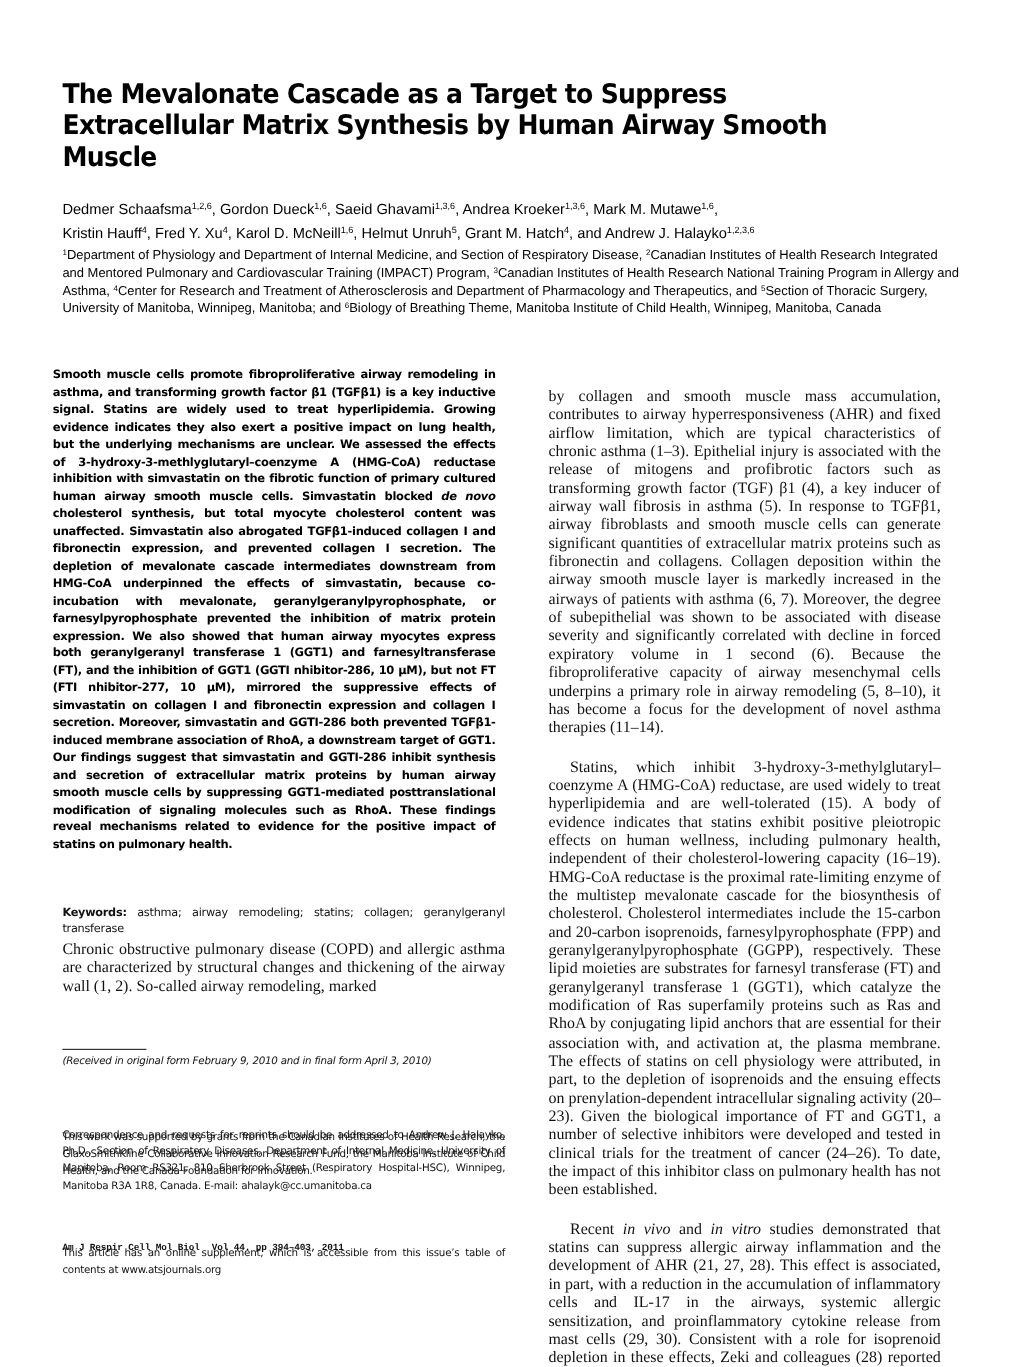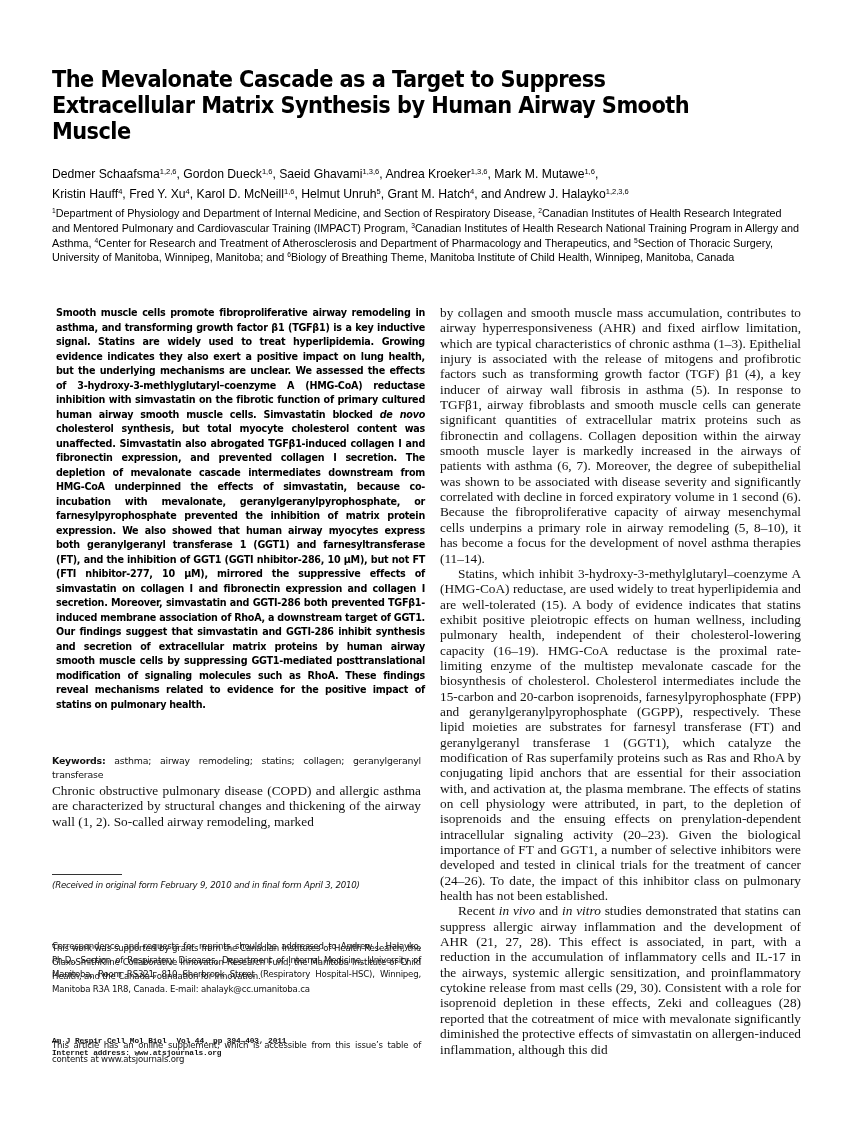--- a/index.html
+++ b/index.html
@@ -16,21 +16,21 @@
     font-family: "Liberation Sans", sans-serif; font-size: 12.2px; line-height: 20px; color: #000;
   }
   #authors .author { white-space: nowrap; }
   sup { font-size: 0.62em; vertical-align: 0.55em; line-height: 0; text-align: center; }
   #affiliations {
     position: absolute; left: 52px; top: 206px; width: 750px;
     font-family: "Liberation Sans", sans-serif; font-size: 10.8px; line-height: 14.8px; color: #000;
   }
 
   #abstract {
-    position: absolute; left: 56px; top: 306px; width: 369px;
+    position: absolute; left: 44px; top: 306px; width: 369px;
     font-family: "DejaVu Sans", sans-serif; font-weight: bold;
     font-size: 9.6px; line-height: 14.5px; text-align: justify; color: #000;
     letter-spacing: -0.25px;
   }
   #keywords {
     position: absolute; left: 52px; top: 742px; width: 369px;
     font-family: "DejaVu Sans", sans-serif; font-size: 9.4px; line-height: 14px; text-align: justify;
     letter-spacing: -0.2px;
     margin-top: 12px;
   }
@@ -56,21 +56,21 @@
     position: absolute; left: 52px; top: 1036px; width: 380px;
     font-family: Liberation Mono, monospace; font-weight: bold; font-size: 7.8px; line-height: 11.6px;
     letter-spacing: -0.1px;
   }
   #citation .journal-sep { display: inline-block; width: 10px; }
 
   #right-col {
     position: absolute; left: 440px; top: 305px; width: 361px;
     font-family: "Liberation Serif", serif; font-size: 13.3px; line-height: 15.35px; text-align: justify; color: #111;
   }
-  #right-col p { margin: 0; }
+  #right-col p { margin: 17px; }
   #right-col p.indent { text-indent: 18px; }
   #right-col i, #abstract i { font-style: italic; }
 </style>
 </head>
 <body>
 
 <h1 id="title" style="margin:0;">The Mevalonate Cascade as a Target to Suppress Extracellular Matrix Synthesis by Human Airway Smooth Muscle</h1>
 
 <div id="authors"><span class="author"><span>Dedmer Schaafsma</span><sup>1,2,6</sup>,</span> <span class="author"><span>Gordon Dueck</span><sup>1,6</sup>,</span> <span class="author"><span>Saeid Ghavami</span><sup>1,3,6</sup>,</span> <span class="author"><span>Andrea Kroeker</span><sup>1,3,6</sup>,</span> <span class="author"><span>Mark M. Mutawe</span><sup>1,6</sup>,</span><br><span class="author"><span>Kristin Hauff</span><sup>4</sup>,</span> <span class="author"><span>Fred Y. Xu</span><sup>4</sup>,</span> <span class="author"><span>Karol D. McNeill</span><sup>1,6</sup>,</span> <span class="author"><span>Helmut Unruh</span><sup>5</sup>,</span> <span class="author"><span>Grant M. Hatch</span><sup>4</sup>,</span> <span class="author"><span>and </span><span>Andrew J. Halayko</span><sup>1,2,3,6</sup></span></div>
 
@@ -83,20 +83,19 @@
 <div id="intro-left">Chronic obstructive pulmonary disease (COPD) and allergic asthma are characterized by structural changes and thickening of the airway wall (1, 2). So-called airway remodeling, marked</div>
 
 <div id="footnote-rule"></div>
 <div id="fn-received" class="footnote">(Received in original form February 9, 2010 and in final form April 3, 2010)</div>
 <div id="fn-support" class="footnote">This work was supported by grants from the Canadian Institutes of Health Research, the GlaxoSmithKline Collaborative Innovation Research Fund, the Manitoba Institute of Child Health, and the Canada Foundation for Innovation.</div>
 <div id="fn-correspondence" class="footnote">Correspondence and requests for reprints should be addressed to Andrew J. Halayko, Ph.D., Section of Respiratory Diseases, Department of Internal Medicine, University of Manitoba, Room RS321, 810 Sherbrook Street (Respiratory Hospital-HSC), Winnipeg, Manitoba R3A 1R8, Canada. E-mail: ahalayk@cc.umanitoba.ca</div>
 <div id="fn-supplement" class="footnote">This article has an online supplement, which is accessible from this issue’s table of contents at www.atsjournals.org</div>
 
 <div id="citation">
   <div><span>Am J Respir Cell Mol Biol</span><span class="journal-sep"></span><span>Vol 44. pp 394–403, 2011</span></div>
-  <div>Internet address: www.atsjournals.org</div>
 </div>
 
 <div id="right-col">
   <p>by collagen and smooth muscle mass accumulation, contributes to airway hyperresponsiveness (AHR) and fixed airflow limitation, which are typical characteristics of chronic asthma (1–3). Epithelial injury is associated with the release of mitogens and profibrotic factors such as transforming growth factor (TGF) β1 (4), a key inducer of airway wall fibrosis in asthma (5). In response to TGFβ1, airway fibroblasts and smooth muscle cells can generate significant quantities of extracellular matrix proteins such as fibronectin and collagens. Collagen deposition within the airway smooth muscle layer is markedly increased in the airways of patients with asthma (6, 7). Moreover, the degree of subepithelial was shown to be associated with disease severity and significantly correlated with decline in forced expiratory volume in 1 second (6). Because the fibroproliferative capacity of airway mesenchymal cells underpins a primary role in airway remodeling (5, 8–10), it has become a focus for the development of novel asthma therapies (11–14).</p>
   <p class="indent">Statins, which inhibit 3-hydroxy-3-methylglutaryl–coenzyme A (HMG-CoA) reductase, are used widely to treat hyperlipidemia and are well-tolerated (15). A body of evidence indicates that statins exhibit positive pleiotropic effects on human wellness, including pulmonary health, independent of their cholesterol-lowering capacity (16–19). HMG-CoA reductase is the proximal rate-limiting enzyme of the multistep mevalonate cascade for the biosynthesis of cholesterol. Cholesterol intermediates include the 15-carbon and 20-carbon isoprenoids, farnesylpyrophosphate (FPP) and geranylgeranylpyrophosphate (GGPP), respectively. These lipid moieties are substrates for farnesyl transferase (FT) and geranylgeranyl transferase 1 (GGT1), which catalyze the modification of Ras superfamily proteins such as Ras and RhoA by conjugating lipid anchors that are essential for their association with, and activation at, the plasma membrane. The effects of statins on cell physiology were attributed, in part, to the depletion of isoprenoids and the ensuing effects on prenylation-dependent intracellular signaling activity (20–23). Given the biological importance of FT and GGT1, a number of selective inhibitors were developed and tested in clinical trials for the treatment of cancer (24–26). To date, the impact of this inhibitor class on pulmonary health has not been established.</p>
   <p class="indent"><span>Recent </span><i>in vivo</i><span> and </span><i>in vitro</i><span> studies demonstrated that statins can suppress allergic airway inflammation and the development of AHR (21, 27, 28). This effect is associated, in part, with a reduction in the accumulation of inflammatory cells and IL-17 in the airways, systemic allergic sensitization, and proinflammatory cytokine release from mast cells (29, 30). Consistent with a role for isoprenoid depletion in these effects, Zeki and colleagues (28) reported that the cotreatment of mice with mevalonate significantly diminished the protective effects of simvastatin on allergen-induced inflammation, although this did</span></p>
 </div>
 
 </body></html>

